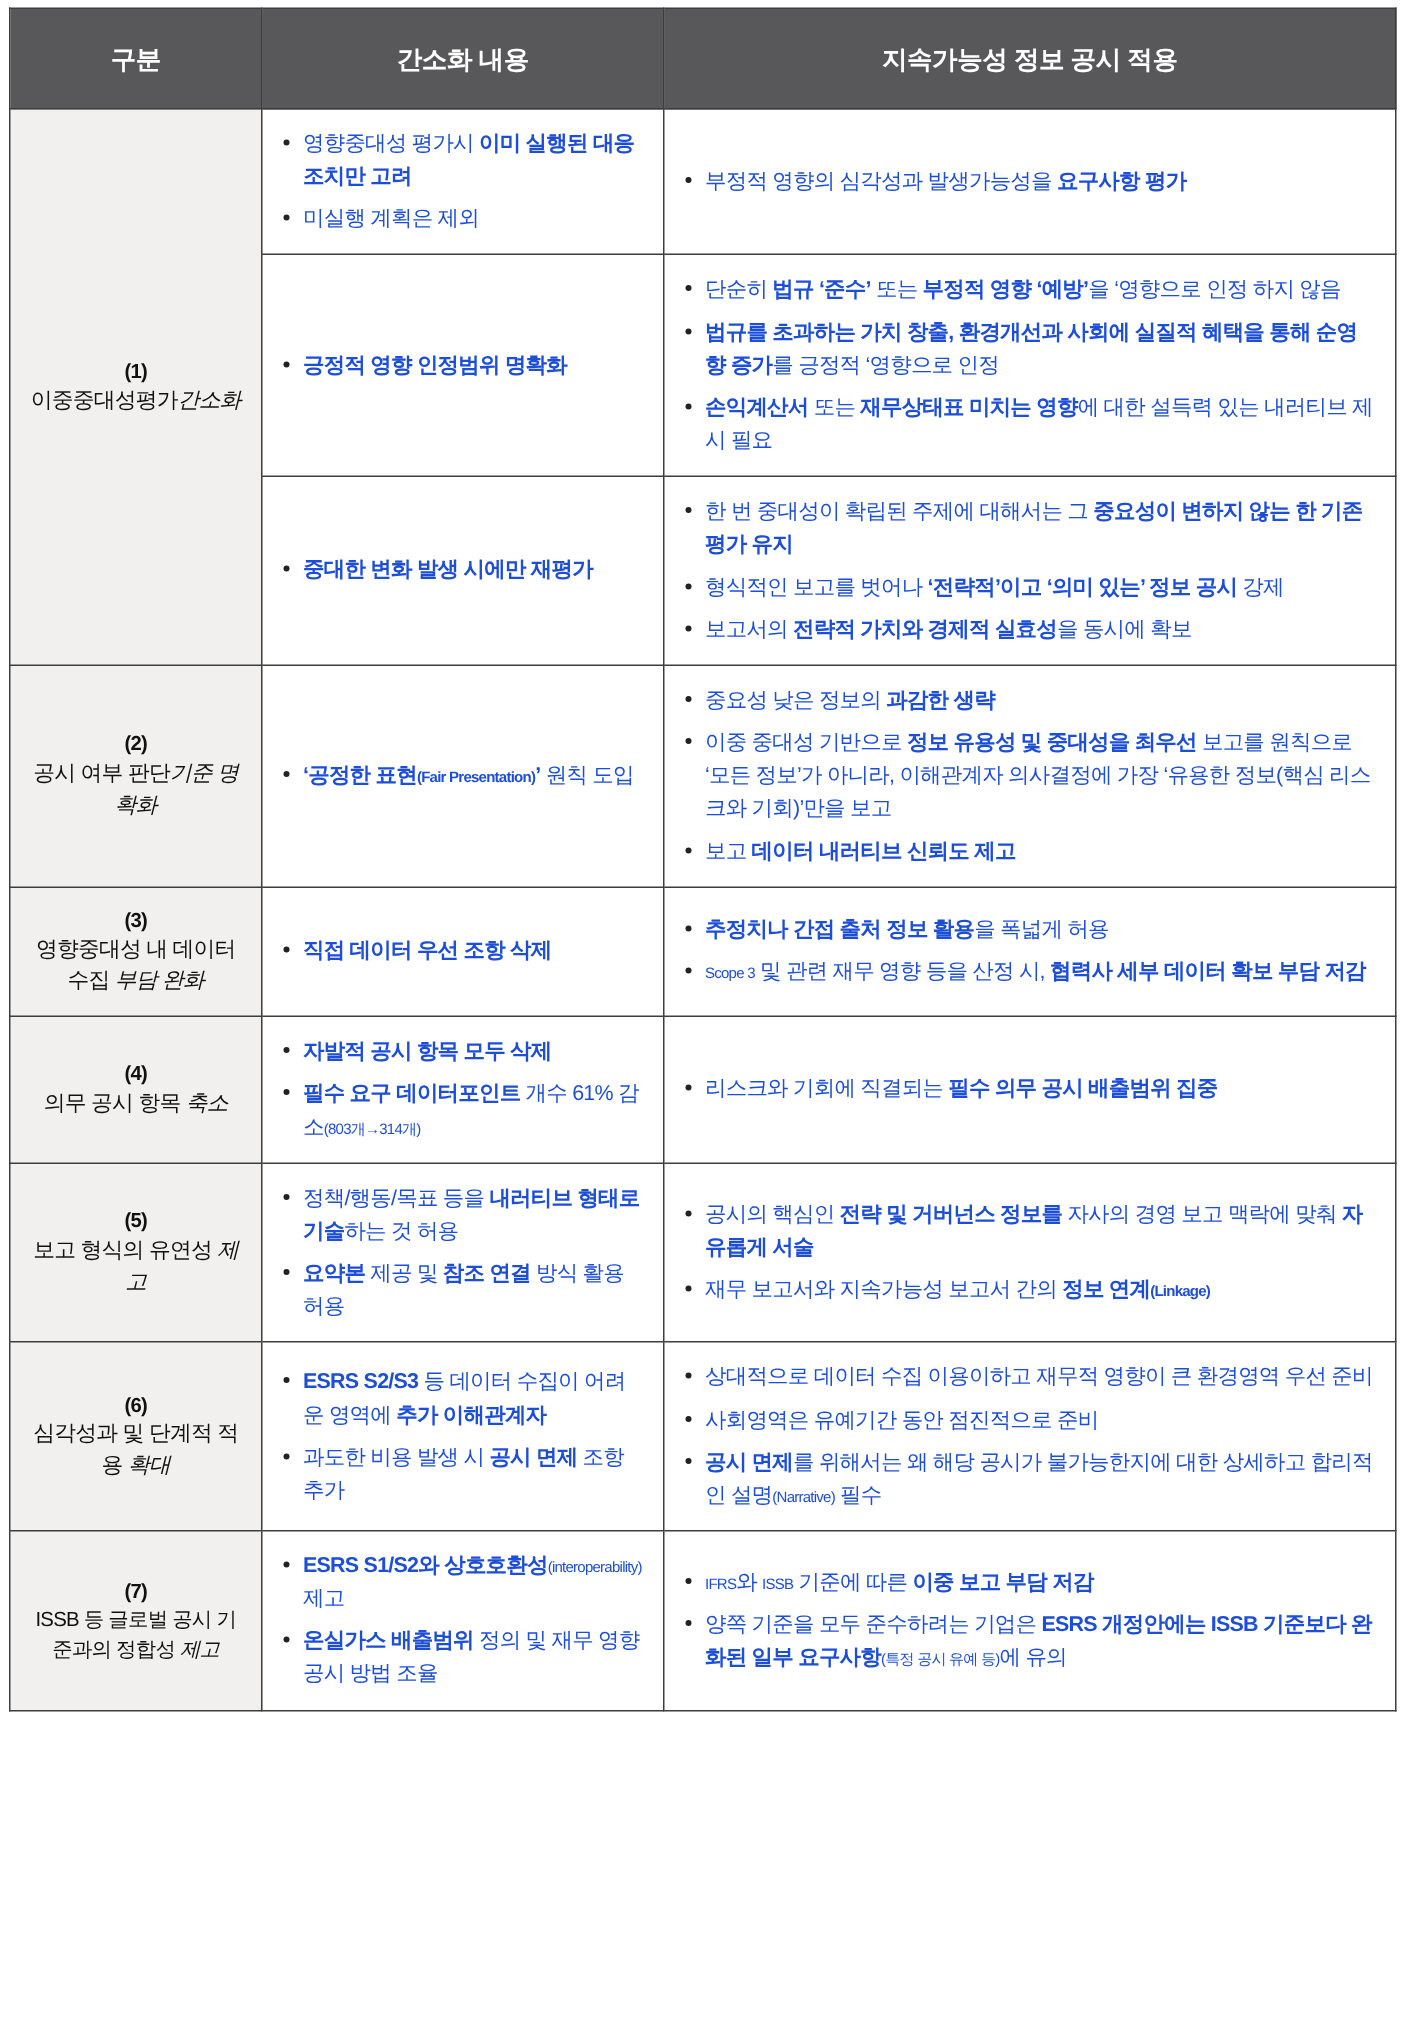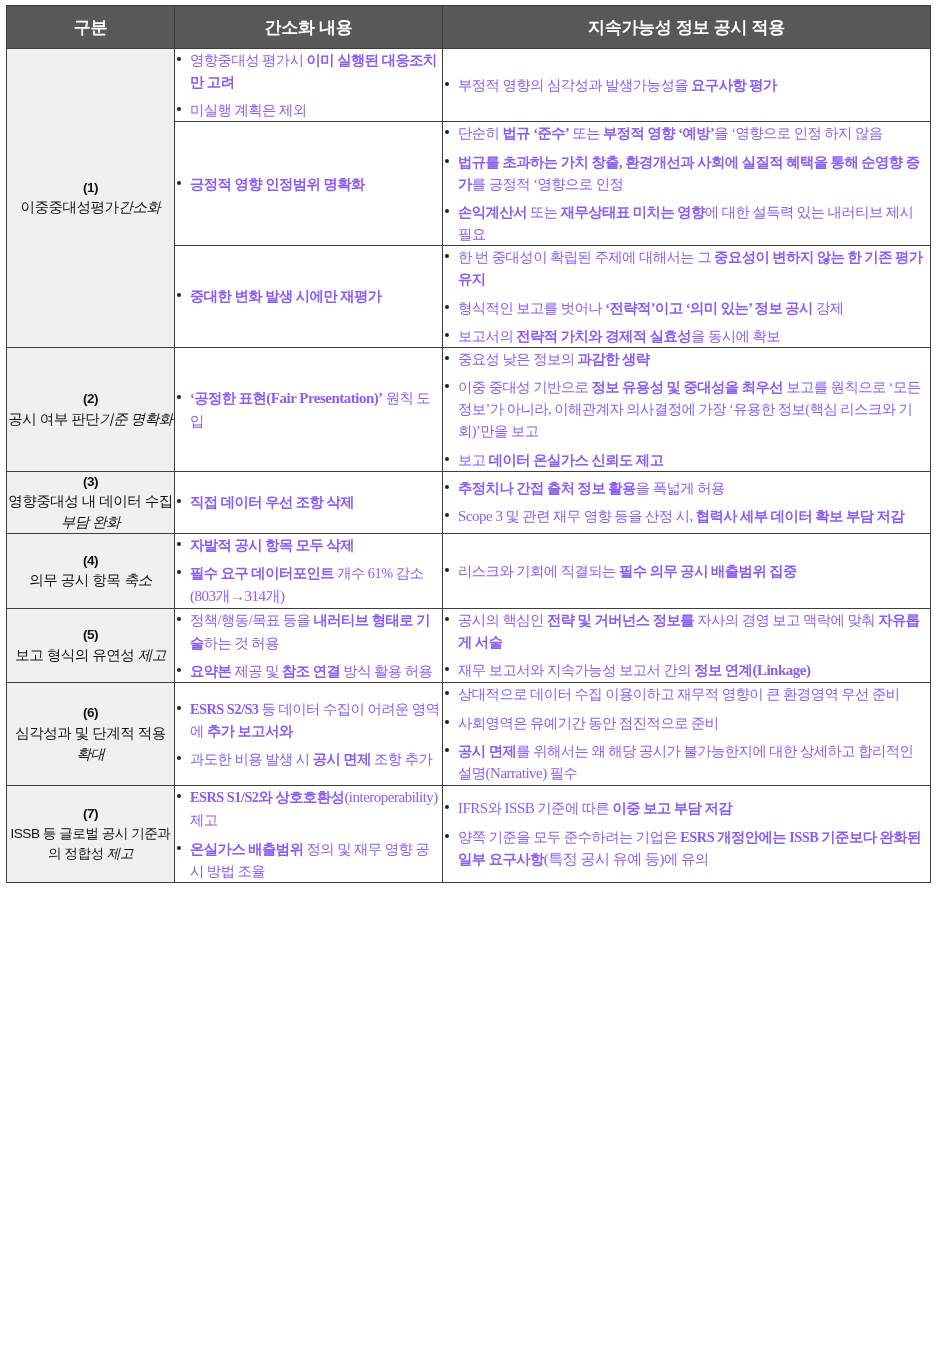--- a/index.html
+++ b/index.html
@@ -18,21 +18,21 @@
   }
   table.matrix {
     border-collapse: collapse;
     width: 924px;
     margin: 5px 6px 6px 6px;
     table-layout: fixed;
   }
   table.matrix th, table.matrix td {
     border: 1px solid #3d3d3d;
     vertical-align: middle;
-    padding: 0;
+    padding: 12px;
   }
   thead th {
     background: #58585a;
     color: #ffffff;
     font-size: 17px;
     font-weight: bold;
     height: 42px;
     text-align: center;
     letter-spacing: -0.3px;
   }
@@ -60,22 +60,21 @@
   }
   td.cat .nm-normal {
     font-weight: normal;
     font-style: italic;
   }
   td.mid, td.right {
     padding: 9px 10px 9px 8px;
     font-size: 14.3px;
     line-height: 1.55;
     letter-spacing: -0.5px;
-    color: #8b5cf6;
-    font-family: Liberation Serif, serif;
+    color: #1d4ed8;
   }
   td.mid { }
   ul.bl {
     list-style: none;
     margin: 0;
     padding: 0;
   }
   ul.bl > li {
     position: relative;
     padding-left: 15px;
@@ -86,21 +85,21 @@
     content: "";
     position: absolute;
     left: 2px;
     top: 8px;
     width: 4px;
     height: 4px;
     background: #222;
     border-radius: 50%;
   }
   b { font-weight: bold; }
-  .sm { font-size: 15px; }
+  .sm { font-size: 10px; }
   td.cat.issb { font-size: 13.6px; }
 </style>
 </head>
 <body>
 
 <div class="page">
   <table class="matrix">
     <colgroup>
       <col class="c1">
         <col class="c2">
@@ -160,21 +159,21 @@
           <td class="cat" rowspan="1"><span class="num">(2)</span><span class="nm">공시 여부 판단</span><span class="nm-normal">기준 명확화</span></td>
           <td class="mid">
             <ul class="bl">
               <li><b>‘공정한 표현<span class="sm">(Fair Presentation)</span>’</b> 원칙 도입</li>
             </ul>
           </td>
           <td class="right">
             <ul class="bl">
               <li>중요성 낮은 정보의 <b>과감한 생략</b></li>
               <li>이중 중대성 기반으로 <b>정보 유용성 및 중대성을 최우선</b> 보고를 원칙으로 ‘모든 정보’가 아니라, 이해관계자 의사결정에 가장 ‘유용한 정보(핵심 리스크와 기회)’만을 보고</li>
-              <li>보고 <b>데이터 온실가스 신뢰도 제고</b></li>
+              <li>보고 <b>데이터 내러티브 신뢰도 제고</b></li>
             </ul>
           </td>
         </tr>
         <tr>
           <td class="cat" rowspan="1"><span class="num">(3)</span><span class="nm">영향중대성 내 데이터 수집</span><span class="nm-normal"> 부담 완화</span></td>
           <td class="mid">
             <ul class="bl">
               <li><b>직접 데이터 우선 조항 삭제</b></li>
             </ul>
           </td>
@@ -211,21 +210,21 @@
             <ul class="bl">
               <li>공시의 핵심인 <b>전략 및 거버넌스 정보를</b> 자사의 경영 보고 맥락에 맞춰 <b>자유롭게 서술</b></li>
               <li>재무 보고서와 지속가능성 보고서 간의 <b>정보 연계<span class="sm">(Linkage)</span></b></li>
             </ul>
           </td>
         </tr>
         <tr>
           <td class="cat" rowspan="1"><span class="num">(6)</span><span class="nm">심각성과 및 단계적 적용</span><span class="nm-normal"> 확대</span></td>
           <td class="mid">
             <ul class="bl">
-              <li><b>ESRS S2/S3</b> 등 데이터 수집이 어려운 영역에 <b>추가 보고서와</b></li>
+              <li><b>ESRS S2/S3</b> 등 데이터 수집이 어려운 영역에 <b>추가 이해관계자</b></li>
               <li>과도한 비용 발생 시 <b>공시 면제</b> 조항 추가</li>
             </ul>
           </td>
           <td class="right">
             <ul class="bl">
               <li>상대적으로 데이터 수집 이용이하고 재무적 영향이 큰 환경영역 우선 준비</li>
               <li>사회영역은 유예기간 동안 점진적으로 준비</li>
               <li><b>공시 면제</b>를 위해서는 왜 해당 공시가 불가능한지에 대한 상세하고 합리적인 설명<span class="sm">(Narrative)</span> 필수</li>
             </ul>
           </td>

